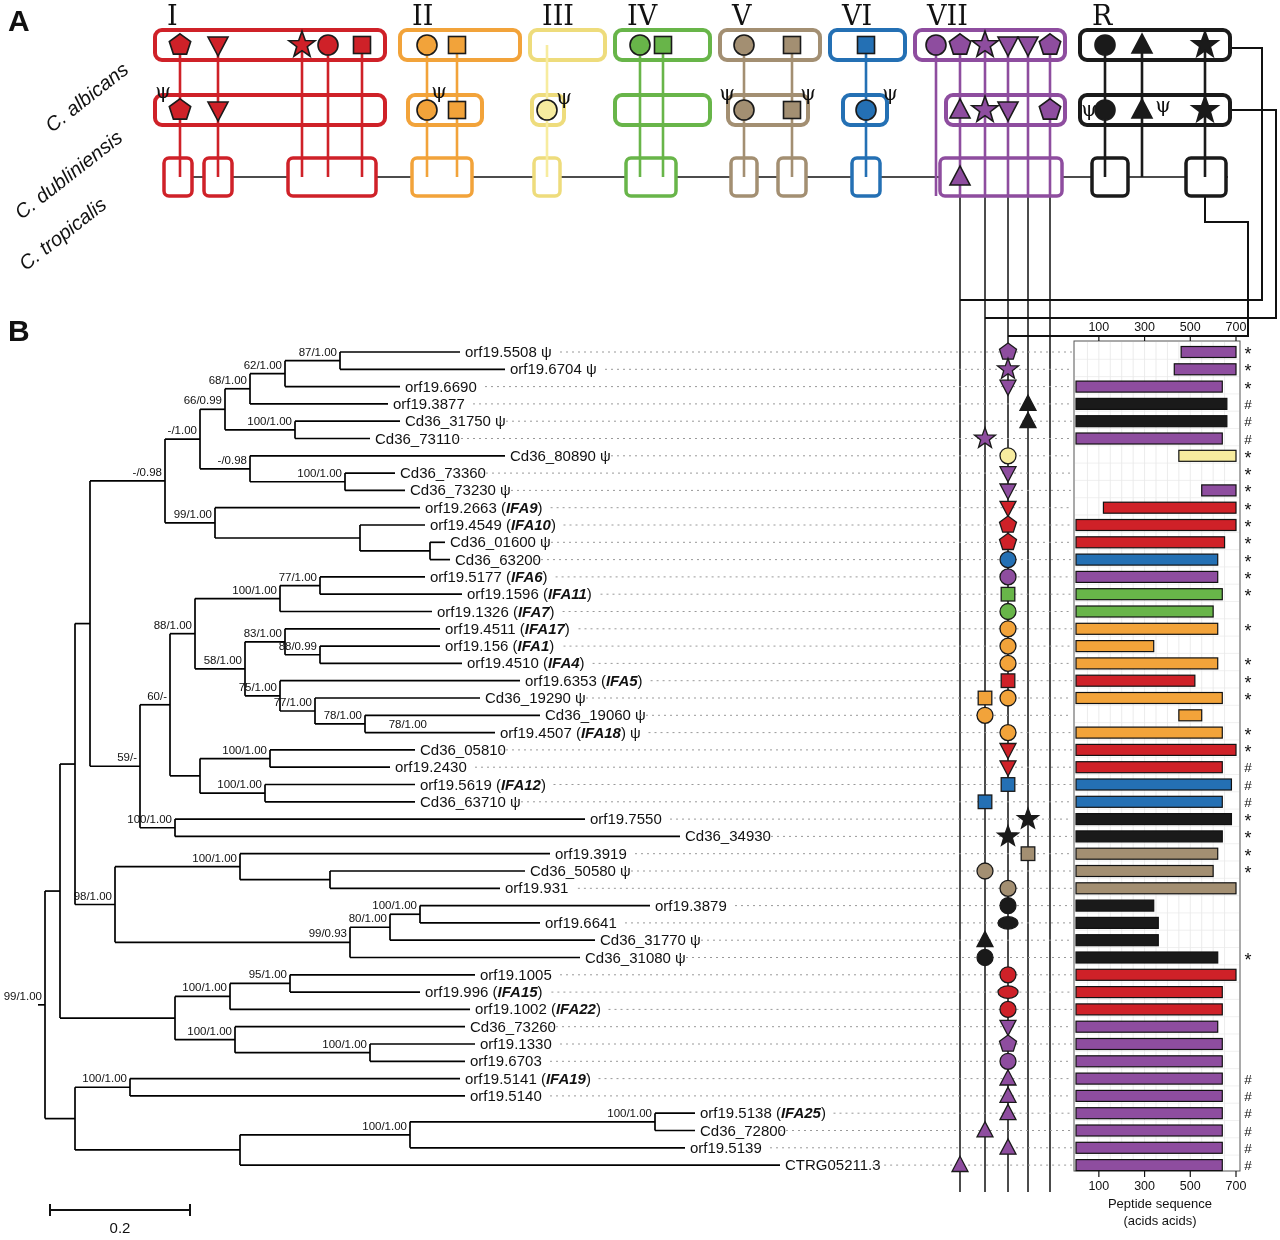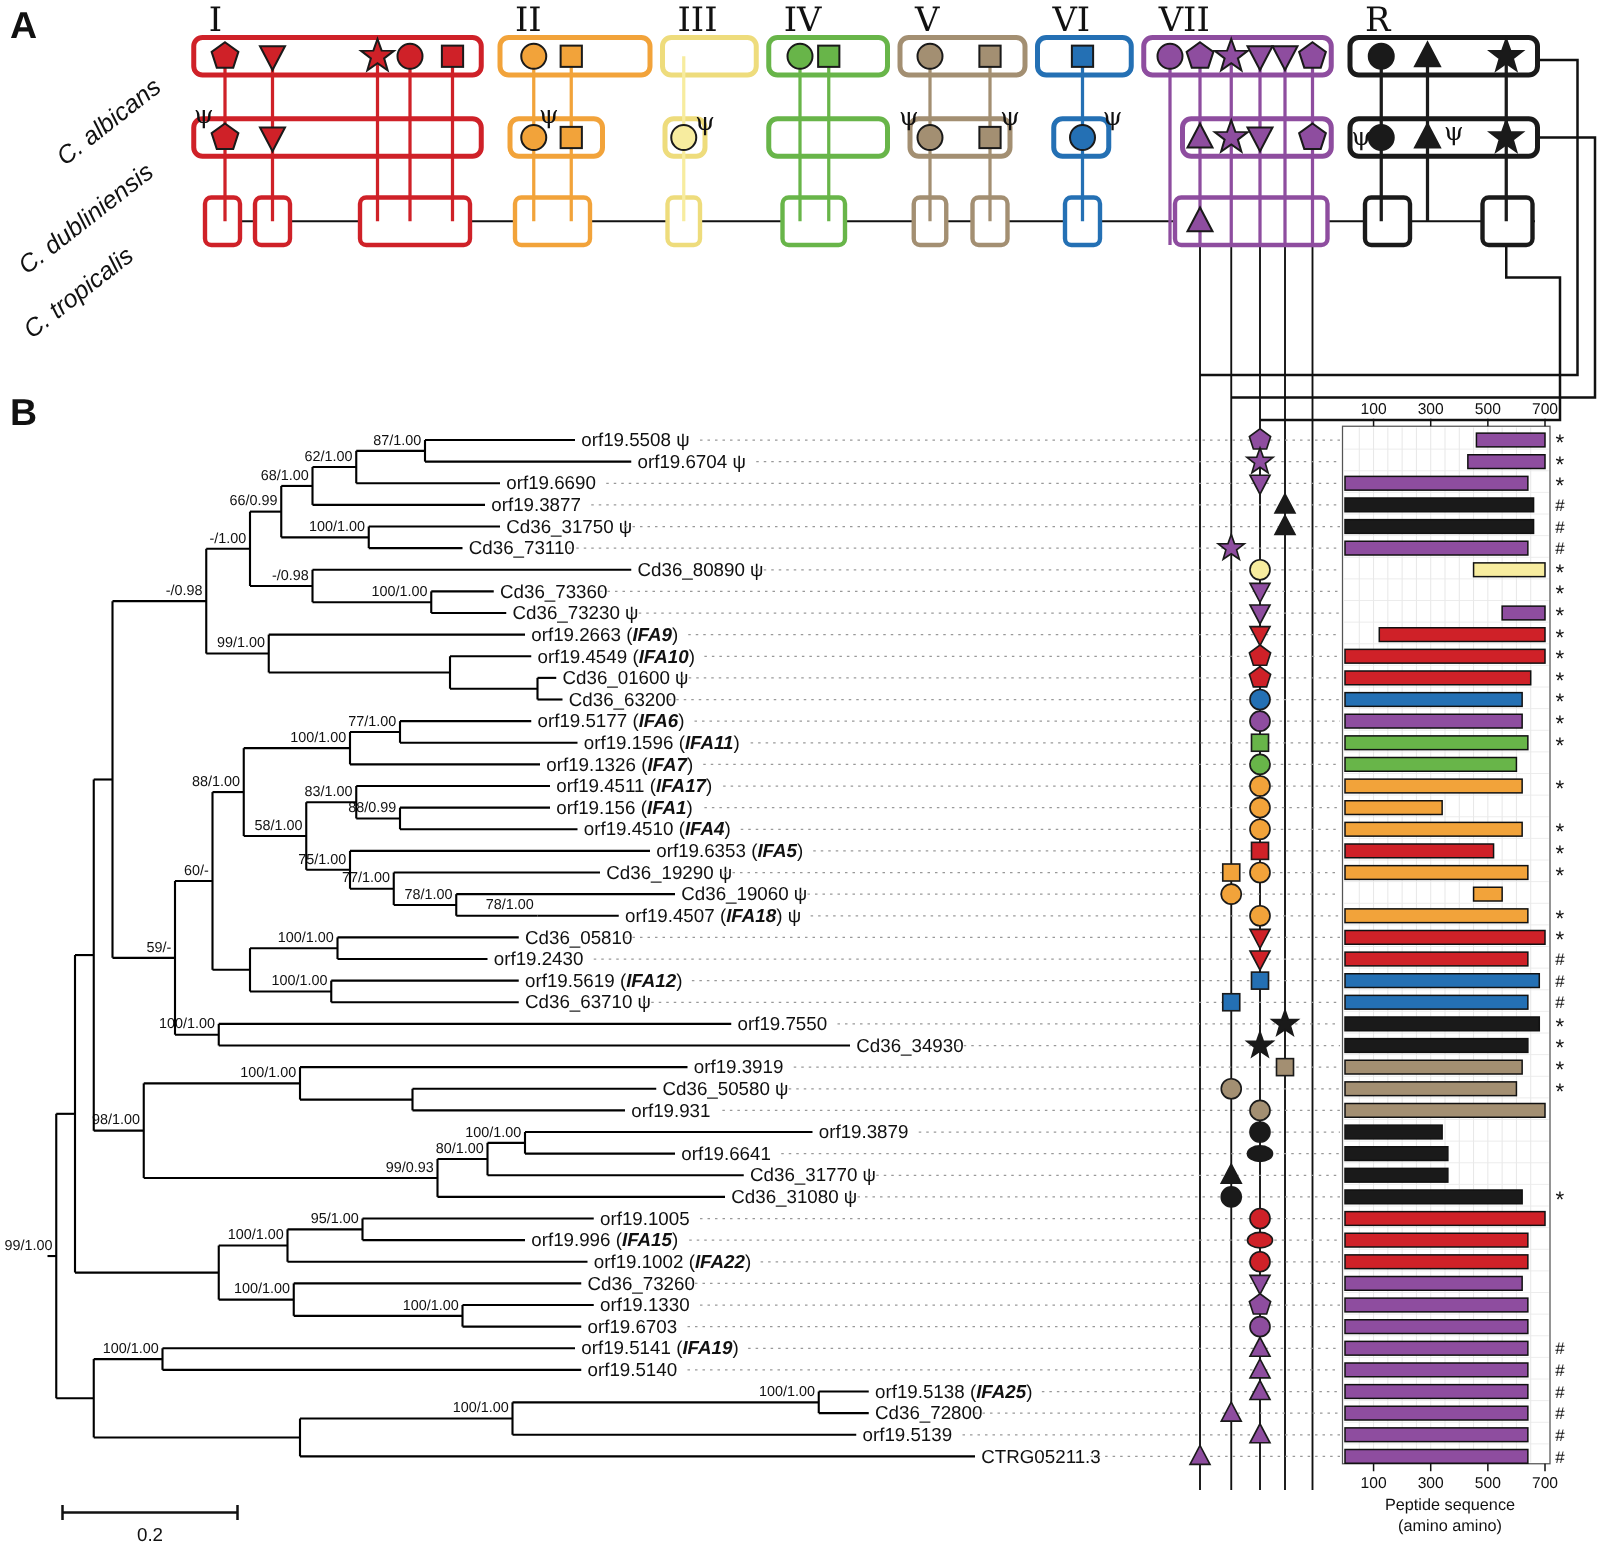--- a/index.html
+++ b/index.html
@@ -615,15 +615,15 @@
       <text x="1248" y="1170.1" font-size="13.5" fill="#111" font-family="&quot;Liberation Sans&quot;,sans-serif" text-anchor="middle">#</text>
       <line x1="50" y1="1210" x2="190" y2="1210" stroke="#111" stroke-width="2"></line>
       <line x1="50" y1="1204" x2="50" y2="1216" stroke="#111" stroke-width="2"></line>
       <line x1="190" y1="1204" x2="190" y2="1216" stroke="#111" stroke-width="2"></line>
       <text x="120" y="1233" font-size="15" fill="#111" font-family="&quot;Liberation Sans&quot;,sans-serif" text-anchor="middle">0.2</text>
     </svg>
   <div class="panel-letter" style="left:8px;top:4px">A</div>
   <div class="panel-letter" style="left:8px;top:314px">B</div>
   <div class="caption">
     <div>Peptide sequence</div>
-    <div>(amino amino)</div>
+    <div>(acids acids)</div>
   </div>
 </div>
 
 </body></html>

